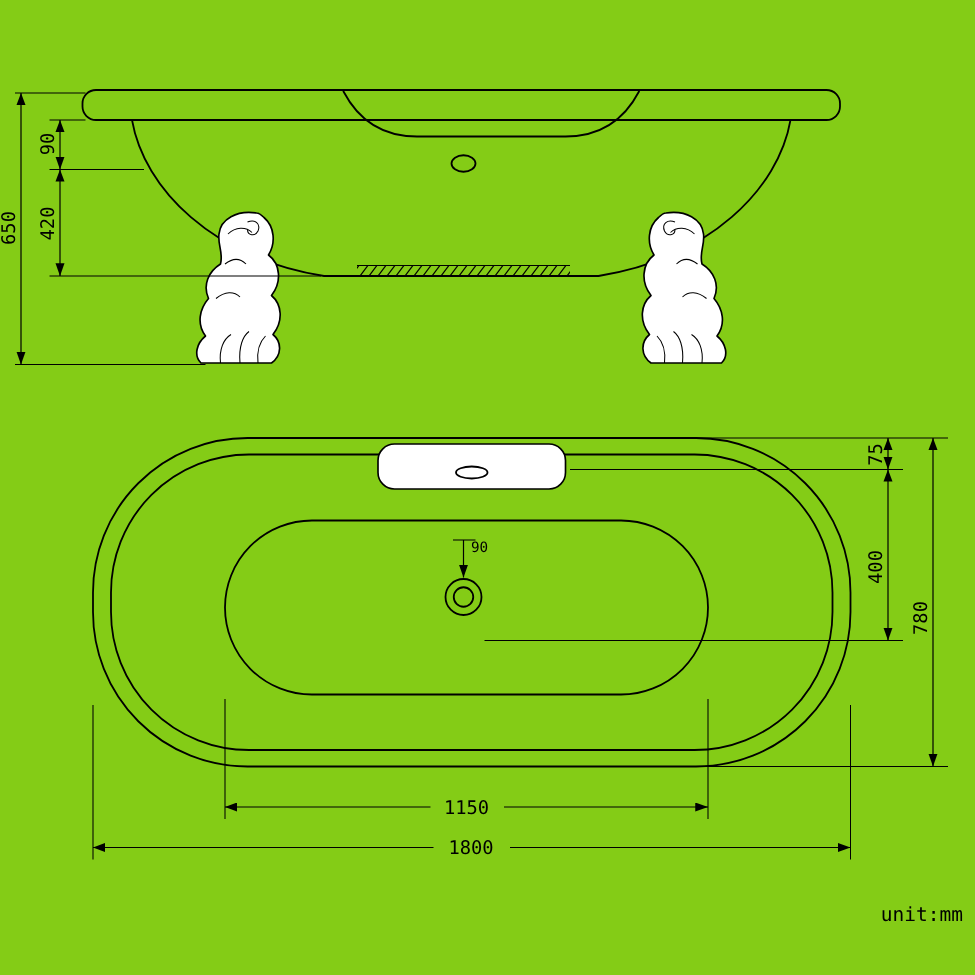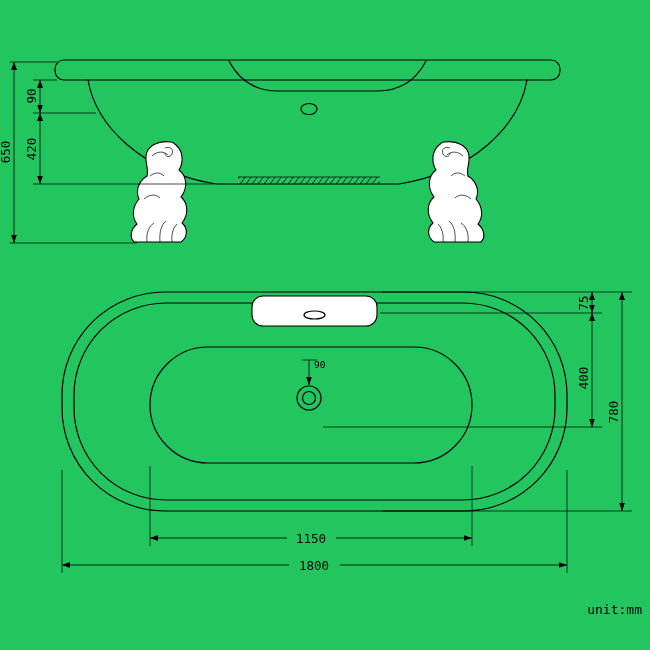--- a/index.html
+++ b/index.html
@@ -1,16 +1,16 @@
 <!DOCTYPE html>
 <html><head>
 <meta charset="utf-8">
 <style>
   html,body{margin:0;padding:0;background:#ffffff;}
-  .canvas{position:relative;width:650px;height:650px;background:#22c55e;overflow:hidden;}
+  .canvas{position:relative;width:650px;height:650px;background:#84cc16;overflow:hidden;}
   svg{position:absolute;left:0;top:0;}
   .ol{fill:none;stroke:#000;stroke-width:1.2;stroke-linecap:round;stroke-linejoin:round;}
   .olw{fill:#fff;stroke:#000;stroke-width:1.1;stroke-linecap:round;stroke-linejoin:round;}
   .thin{fill:none;stroke:#000;stroke-width:0.7;}
   .dim{fill:none;stroke:#000;stroke-width:0.8;}
   .dimtxt{font:12.5px "DejaVu Sans Mono","Liberation Mono",monospace;fill:#000;}
   .dimtxt-sm{font:9.5px "DejaVu Sans Mono","Liberation Mono",monospace;fill:#000;}
   .unittxt{font:13px "DejaVu Sans Mono","Liberation Mono",monospace;fill:#000;}
 </style>
 </head>

